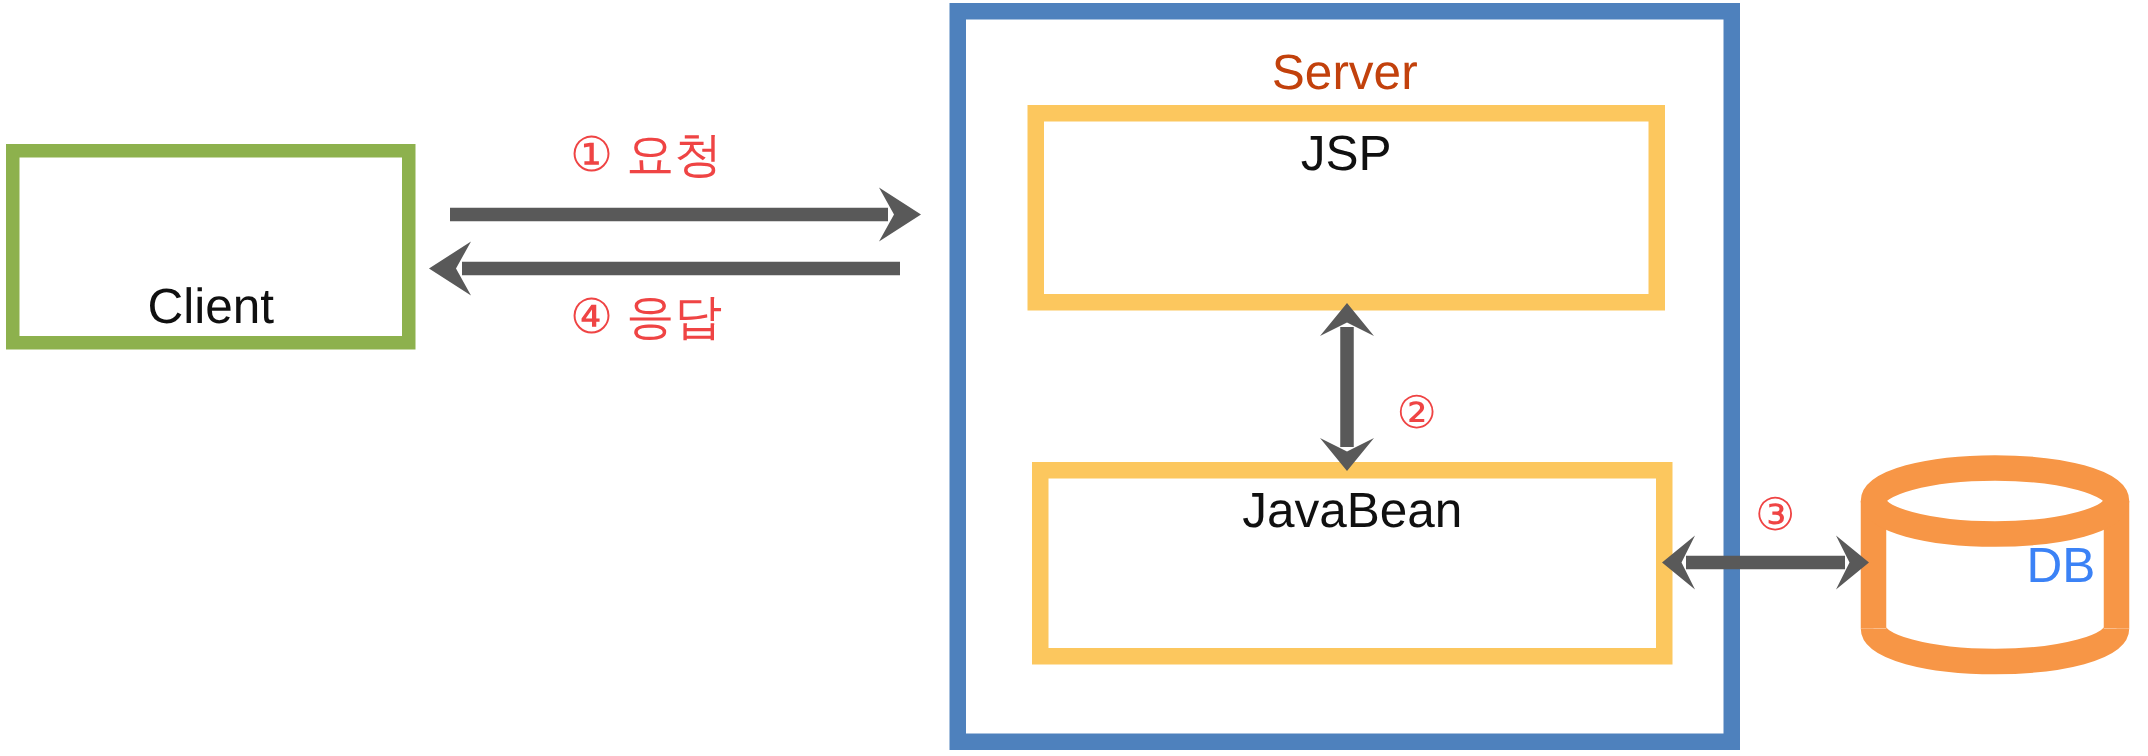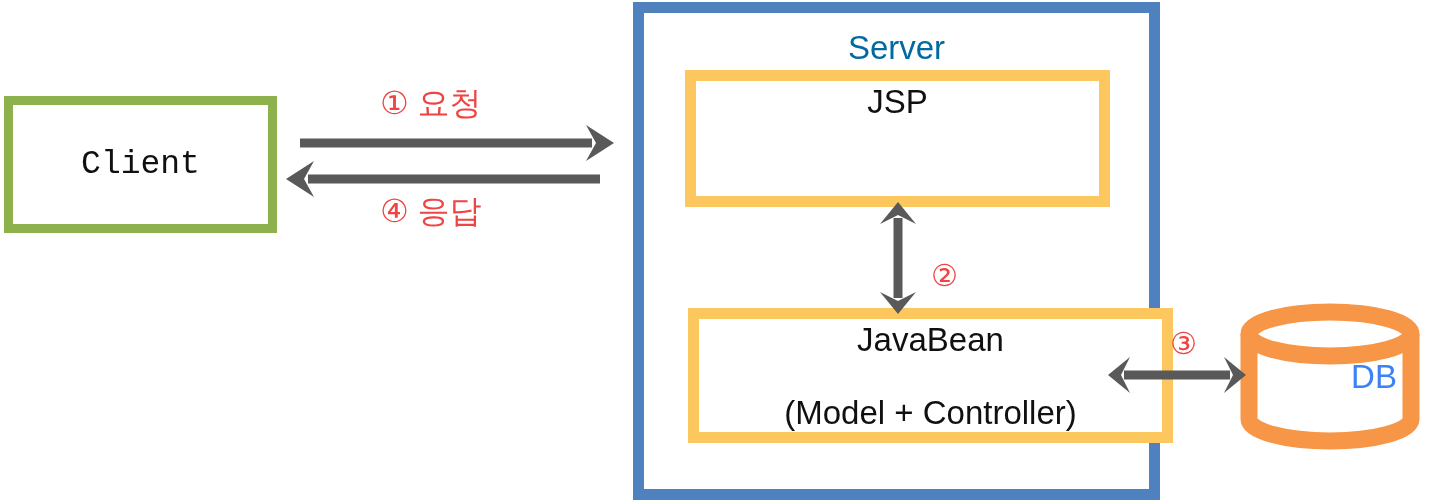--- a/index.html
+++ b/index.html
@@ -20,24 +20,23 @@
   .client-box {
     position: absolute;
     left: 4px;
     top: 96px;
     width: 273px;
     height: 137px;
     box-sizing: border-box;
     border: 9px solid #8DB14D;
     background: #ffffff;
     display: flex;
-    flex-direction: column;
-    align-items: center;
+    flex-direction: row;
+    align-items: flex-end;
     justify-content: center;
-    font-family: Liberation Mono, monospace;
   }
   .client-line {
     color: #101010;
     font-size: 33px;
     line-height: 41px;
     white-space: nowrap;
   }
 
   
   .server-box {
@@ -51,36 +50,36 @@
     background: #ffffff;
   }
   .server-title {
     position: absolute;
     left: 633px;
     top: 28px;
     width: 527px;
     text-align: center;
     font-size: 33px;
     line-height: 40px;
-    color: #0369a1;
+    color: #c2410c;
   }
 
   
   .yellow-box {
     position: absolute;
     box-sizing: border-box;
     border: 11px solid #FCC75E;
     background: #ffffff;
     display: flex;
     flex-direction: column;
     align-items: center;
     justify-content: flex-start;
   }
   .jsp-box  { left: 685px; top: 70px;  width: 425px; height: 137px; }
-  .bean-box { left: 688px; top: 308px; width: 485px; height: 135px; gap: 32px; }
+  .bean-box { left: 688px; top: 308px; width: 427px; height: 135px; }
   .box-line {
     color: #101010;
     font-size: 33px;
     line-height: 41px;
     white-space: nowrap;
   }
 
   
   .db-cyl {
     position: absolute;
@@ -137,21 +136,20 @@
 
   <div class="server-box"></div>
   <div class="server-title">Server</div>
 
   <div class="yellow-box jsp-box">
     <div class="box-line">JSP</div>
   </div>
 
   <div class="yellow-box bean-box">
     <div class="box-line">JavaBean</div>
-    <div class="box-line">(Model + Controller)</div>
   </div>
 
   <svg class="db-cyl" viewBox="0 0 180 147">
     <path d="M9 31 L9 116" stroke="#F79646" stroke-width="17" fill="none" stroke-linecap="butt"></path>
     <path d="M171 31 L171 116" stroke="#F79646" stroke-width="17" fill="none" stroke-linecap="butt"></path>
     <ellipse cx="90" cy="31" rx="81" ry="22" fill="#ffffff" stroke="#F79646" stroke-width="17"></ellipse>
     <path d="M9 116 A81 22 0 0 0 171 116" fill="#ffffff" stroke="#F79646" stroke-width="17"></path>
   </svg>
   <div class="db-label">DB</div>
 

